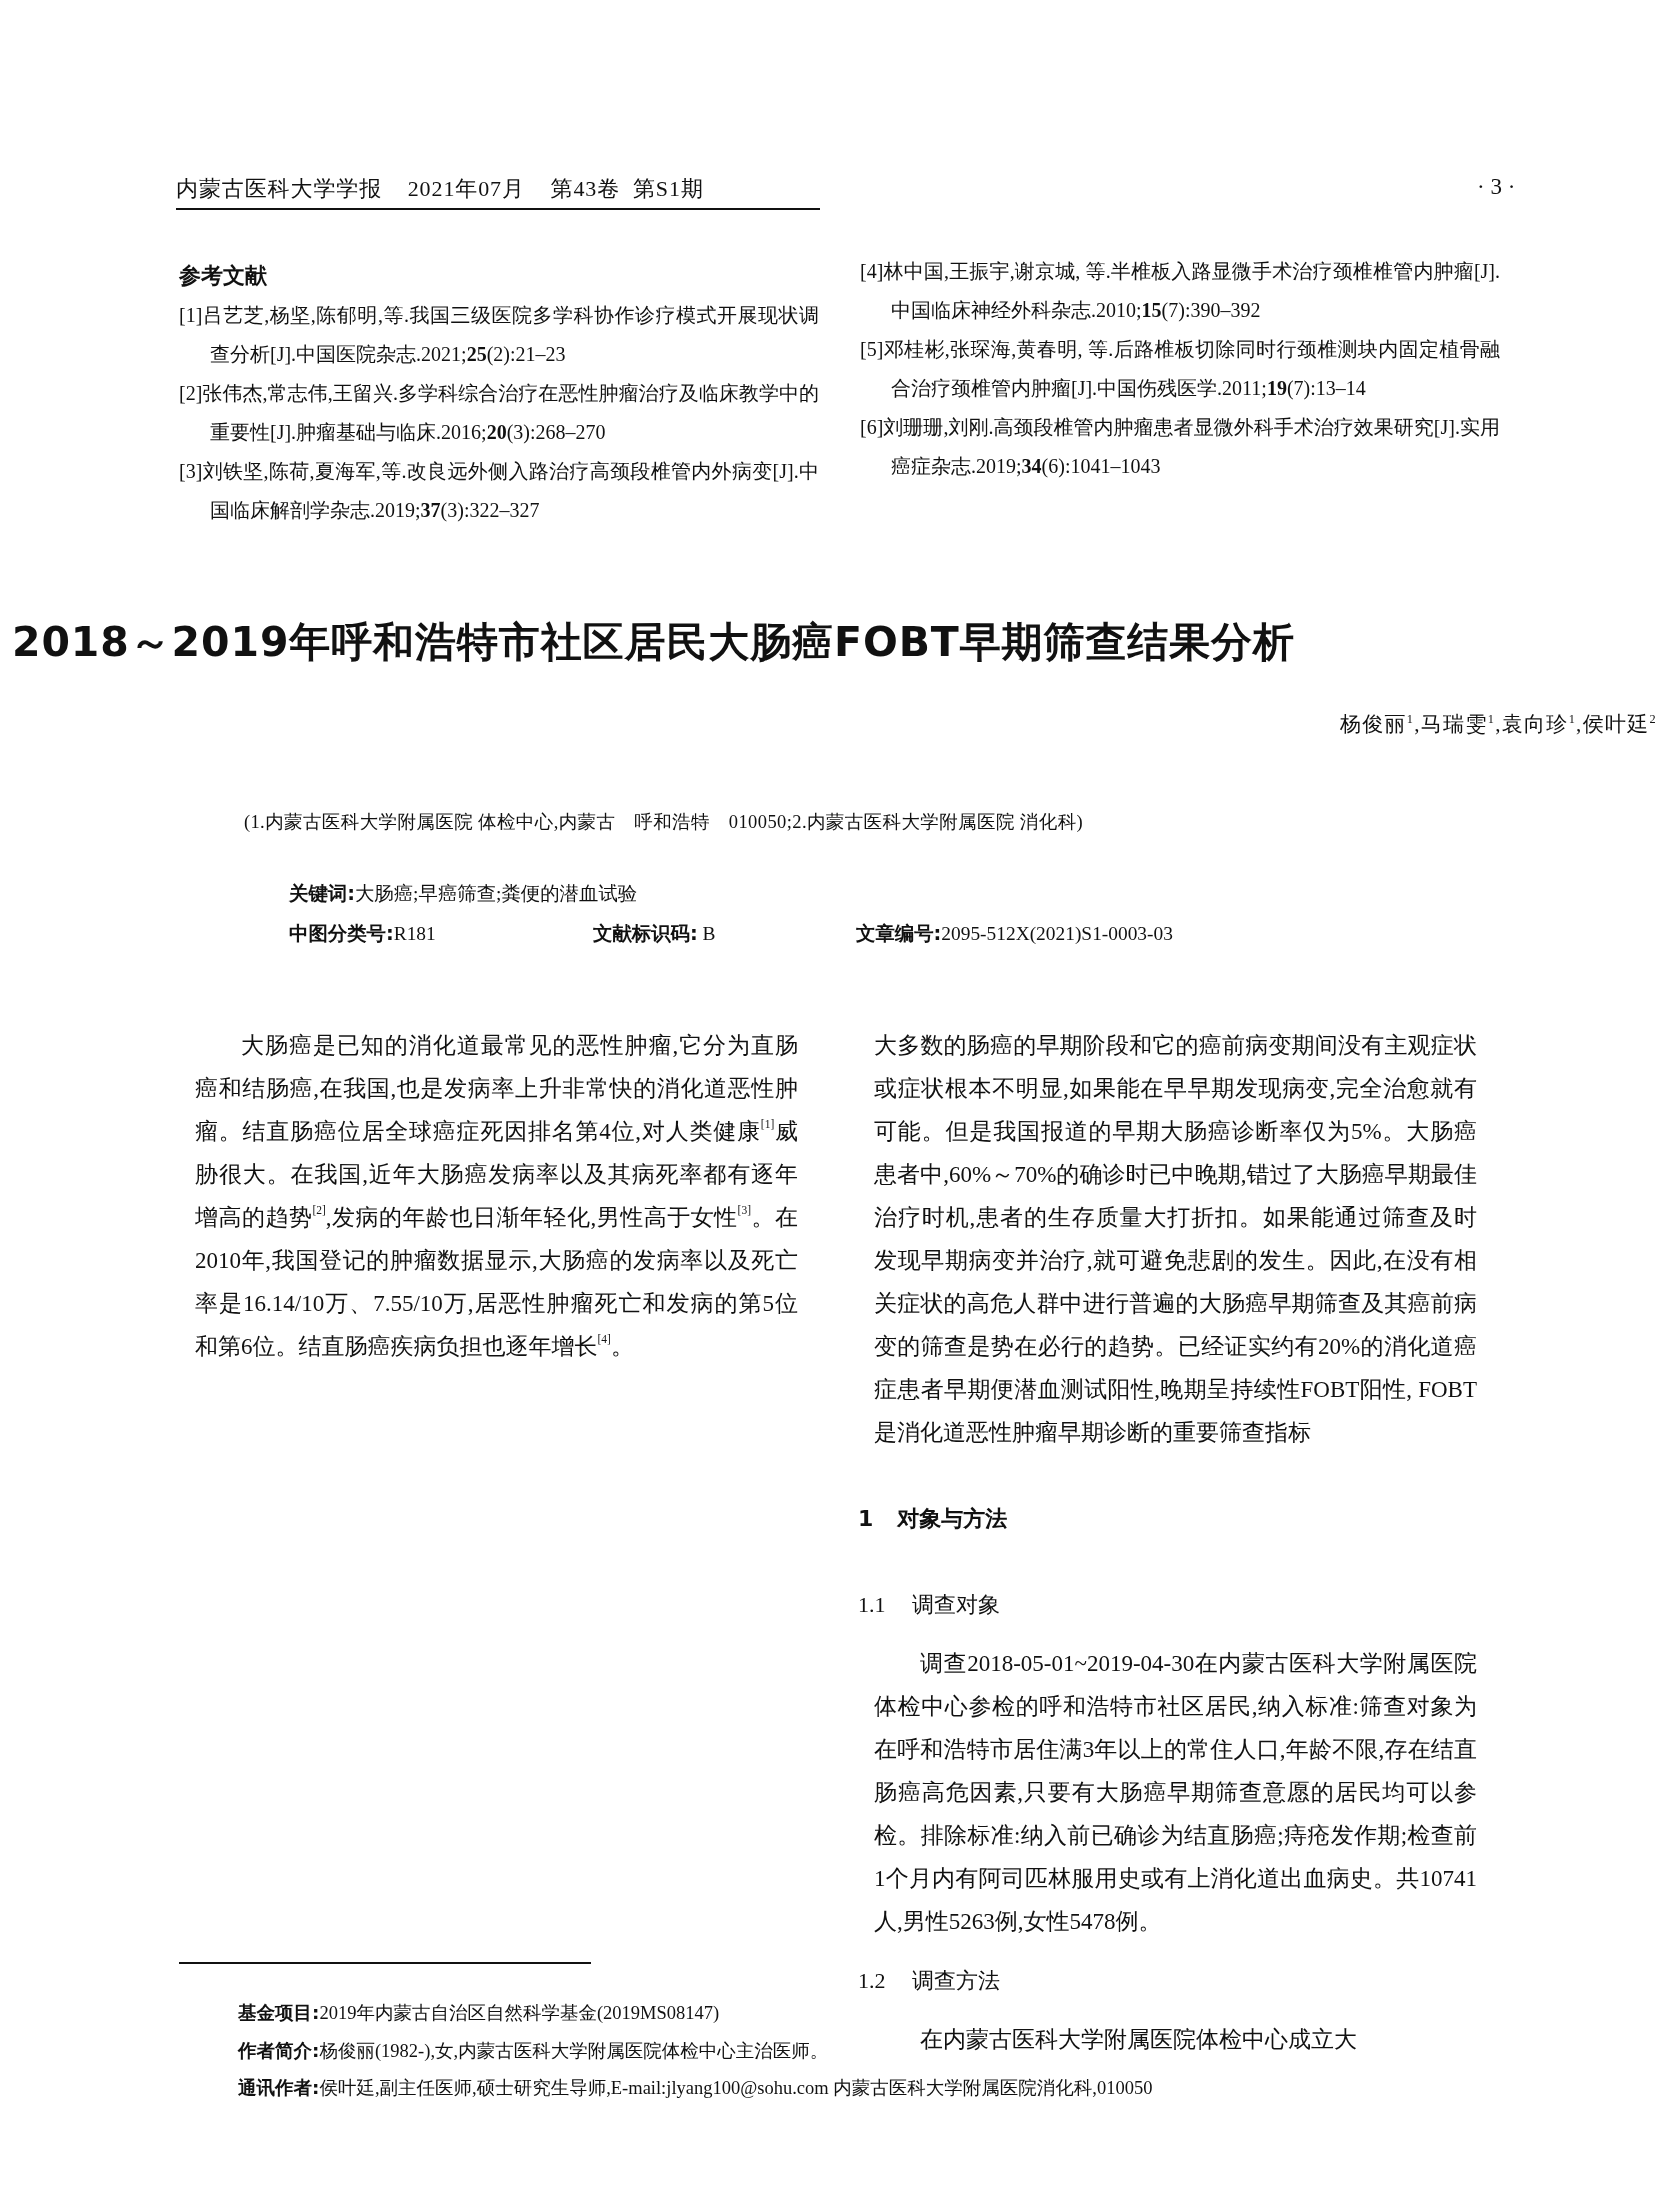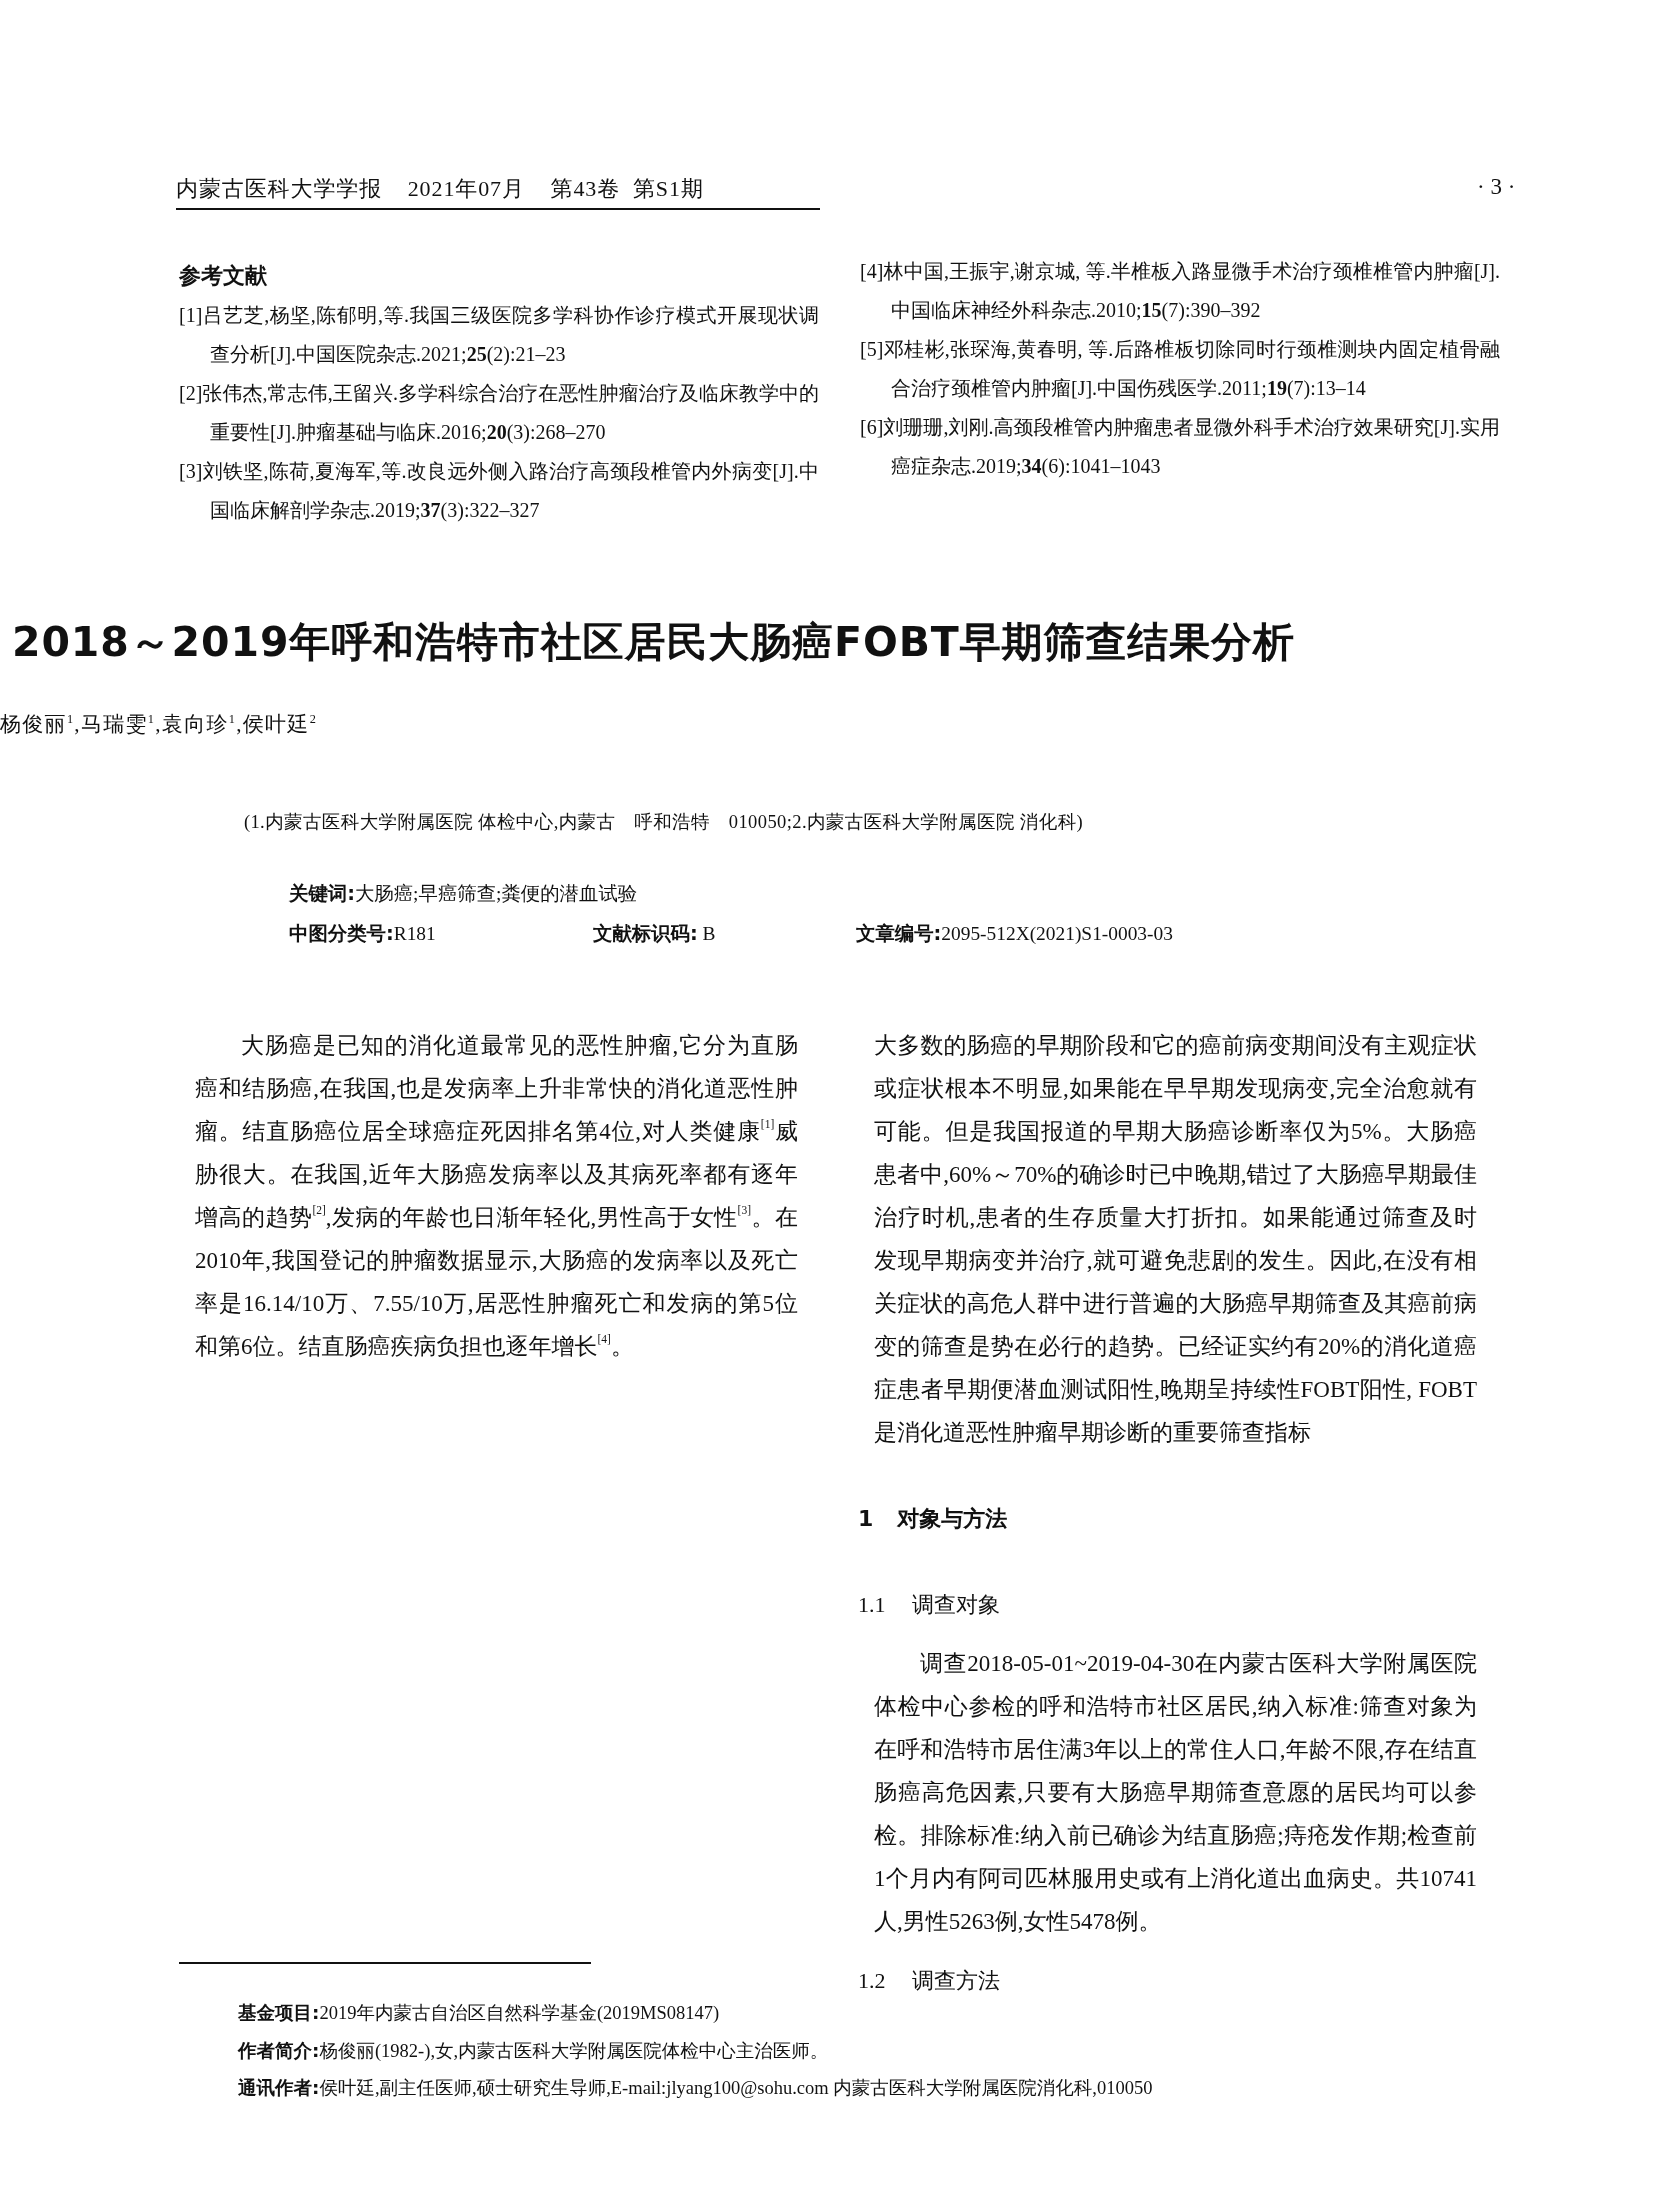--- a/index.html
+++ b/index.html
@@ -20,21 +20,21 @@
   
   .ref-col { top: 256px; width: 640px; font-size: 20px; line-height: 39px; }
   #refs-left { left: 179px; }
   #refs-right { left: 860px; top: 252px; }
   .refs-heading { font-family: "DejaVu Sans", "Liberation Sans", sans-serif; font-weight: bold; font-size: 22px; line-height: 40px; }
   .ref-item { padding-left: 31px; text-indent: -31px; text-align: justify; }
   .ref-item b { font-weight: bold; }
 
   
   #article-title { left: 12px; width: 1657px; top: 615px; text-align: left; font-size: 41px; font-weight: bold; letter-spacing: 0.9px; white-space: nowrap; }
-  #authors { left: 0; width: 1657px; top: 710px; text-align: left; font-size: 21px; letter-spacing: 1.3px; }
+  #authors { left: 0; width: 1657px; top: 710px; text-align: right; font-size: 21px; letter-spacing: 1.3px; }
   #authors sup { font-size: 12.3px; }
   #affiliation { left: 0; width: 1327px; top: 809px; text-align: center; font-size: 18.5px; white-space: nowrap; letter-spacing: 0.4px; }
 
   #keywords-line { left: 289px; top: 880px; font-size: 19.4px; white-space: nowrap; }
   #classification-line { left: 289px; top: 920px; font-size: 19.4px; white-space: nowrap; width: 1235px; height: 31px; }
   .meta-label { font-family: "DejaVu Sans", "Liberation Sans", sans-serif; font-weight: bold; }
   #clc { left: 0; top: 0; }
   #doc-code { left: 304px; top: 0; text-align: center; }
   #article-no { left: 567px; top: 0; }
 
@@ -101,19 +101,20 @@
 <div id="col-left" class="abs body-col serif">
   <p class="para indent"><span>大肠癌是已知的消化道最常见的恶性肿瘤,它分为直肠癌和结肠癌,在我国,也是发病率上升非常快的消化道恶性肿瘤。结直肠癌位居全球癌症死因排名第4位,对人类健康</span><span class="cite">[1]</span><span>威胁很大。在我国,近年大肠癌发病率以及其病死率都有逐年增高的趋势</span><span class="cite">[2]</span><span>,发病的年龄也日渐年轻化,男性高于女性</span><span class="cite">[3]</span><span>。在2010年,我国登记的肿瘤数据显示,大肠癌的发病率以及死亡率是16.14/10万、7.55/10万,居恶性肿瘤死亡和发病的第5位和第6位。结直肠癌疾病负担也逐年增长</span><span class="cite">[4]</span><span id="intro-part-left">。</span></p>
 </div>
 
 <div id="col-right" class="abs body-col serif">
   <p class="para" id="intro-right">大多数的肠癌的早期阶段和它的癌前病变期间没有主观症状或症状根本不明显,如果能在早早期发现病变,完全治愈就有可能。但是我国报道的早期大肠癌诊断率仅为5%。大肠癌患者中,60%～70%的确诊时已中晚期,错过了大肠癌早期最佳治疗时机,患者的生存质量大打折扣。如果能通过筛查及时发现早期病变并治疗,就可避免悲剧的发生。因此,在没有相关症状的高危人群中进行普遍的大肠癌早期筛查及其癌前病变的筛查是势在必行的趋势。已经证实约有20%的消化道癌症患者早期便潜血测试阳性,晚期呈持续性FOBT阳性, FOBT是消化道恶性肿瘤早期诊断的重要筛查指标</p>
   <div class="section-h1"><span class="num">1</span><span>对象与方法</span></div>
   <div class="section-h2"><span class="num">1.1</span><span>调查对象</span></div>
   <p class="para indent">调查2018-05-01~2019-04-30在内蒙古医科大学附属医院体检中心参检的呼和浩特市社区居民,纳入标准:筛查对象为在呼和浩特市居住满3年以上的常住人口,年龄不限,存在结直肠癌高危因素,只要有大肠癌早期筛查意愿的居民均可以参检。排除标准:纳入前已确诊为结直肠癌;痔疮发作期;检查前1个月内有阿司匹林服用史或有上消化道出血病史。共10741人,男性5263例,女性5478例。</p>
   <div class="section-h2"><span class="num">1.2</span><span>调查方法</span></div>
+  <p class="para indent">在内蒙古医科大学附属医院体检中心成立大</p>
 </div>
 
 <div id="footnote-rule" class="abs"></div>
 <div id="fn-fund" class="abs footnote serif"><span class="meta-label">基金项目:</span><span>2019年内蒙古自治区自然科学基金(2019MS08147)</span></div>
 <div id="fn-author" class="abs footnote serif"><span class="meta-label">作者简介:</span><span>杨俊丽(1982-),女,内蒙古医科大学附属医院体检中心主治医师。</span></div>
 <div id="fn-corr" class="abs footnote serif"><span class="meta-label">通讯作者:</span><span>侯叶廷,副主任医师,硕士研究生导师,E-mail:jlyang100@sohu.com 内蒙古医科大学附属医院消化科,010050</span></div>
 
 
 </body></html>

